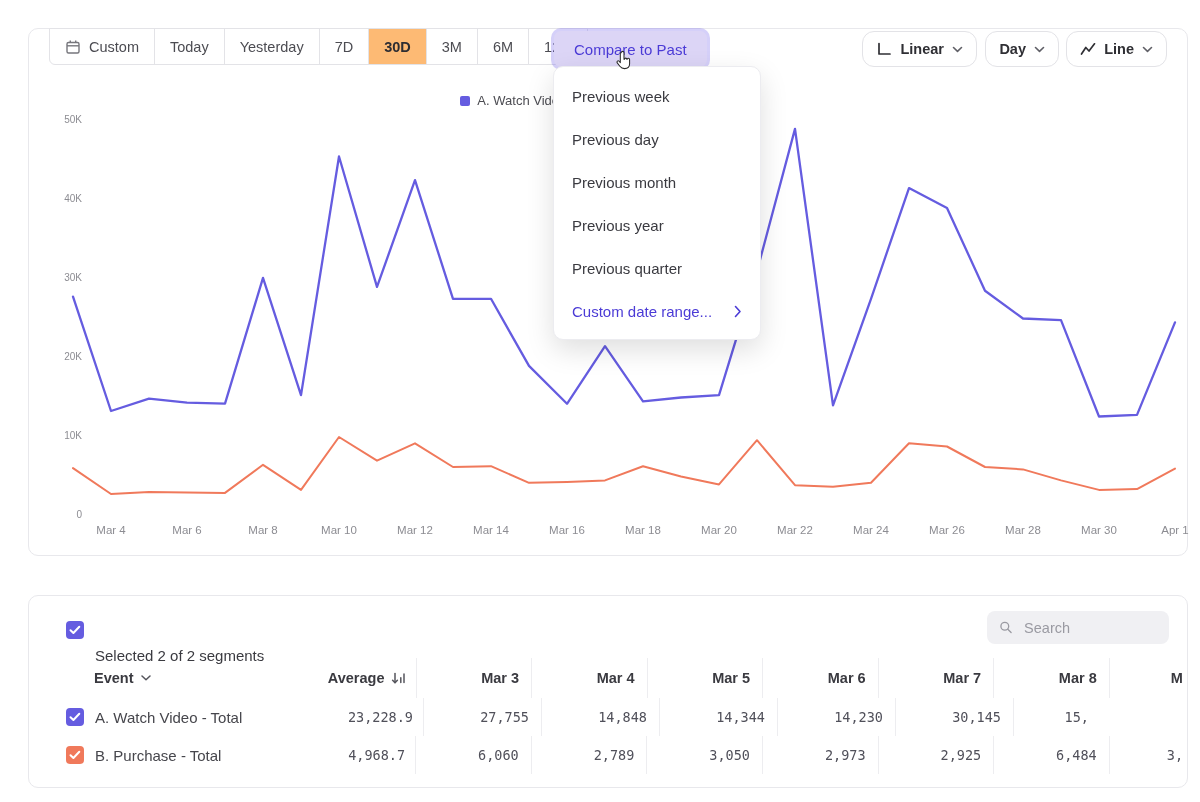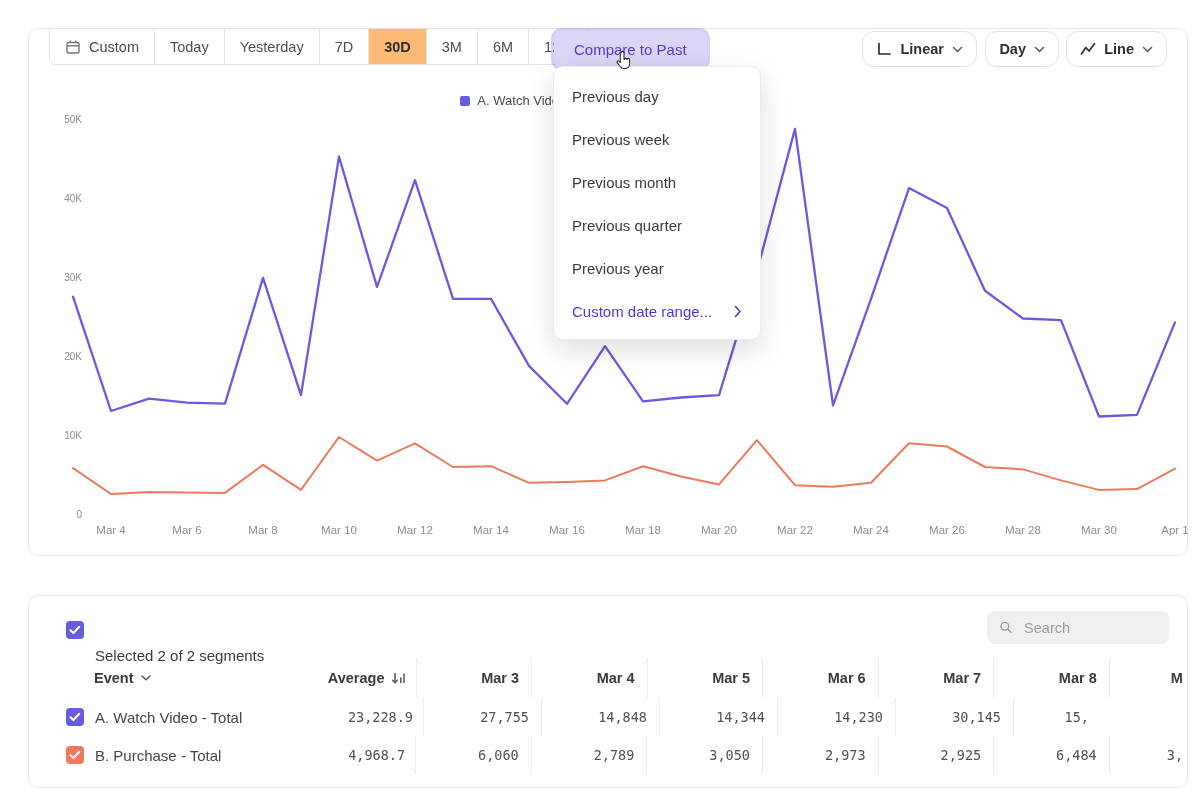--- a/index.html
+++ b/index.html
@@ -157,25 +157,25 @@
         <div class="x-tick" style="left: 766px;">Mar 22</div>
         <div class="x-tick" style="left: 842px;">Mar 24</div>
         <div class="x-tick" style="left: 918px;">Mar 26</div>
         <div class="x-tick" style="left: 994px;">Mar 28</div>
         <div class="x-tick" style="left: 1070px;">Mar 30</div>
         <div class="x-tick" style="left: 1146px;">Apr 1</div>
       </div>
   </div>
 
   <div class="dropdown">
+    <div class="menu-item">Previous week</div>
     <div class="menu-item">Previous day</div>
-    <div class="menu-item">Previous week</div>
     <div class="menu-item">Previous month</div>
+    <div class="menu-item">Previous year</div>
     <div class="menu-item">Previous quarter</div>
-    <div class="menu-item">Previous year</div>
     <div class="menu-item custom">
       <span>Custom date range...</span>
       <svg width="8" height="13" viewBox="0 0 8 13">
         <polyline points="1.5,1.5 6,6.5 1.5,11.5" fill="none" stroke="#4b3bd6" stroke-width="1.6" stroke-linecap="round" stroke-linejoin="round"></polyline>
       </svg>
     </div>
   </div>
 
   <svg class="cursor" width="21" height="22" viewBox="0 0 24 24">
     <path d="M10.5 2.6 c0-.9.7-1.6 1.6-1.6 .9 0 1.6.7 1.6 1.6 V10 h.6 c0-.7.6-1.3 1.3-1.3 .7 0 1.3.6 1.3 1.3 h.6 c.1-.6.6-1.1 1.3-1.1 .7 0 1.3.6 1.3 1.3 v5 c0 3.3-2.4 5.5-5.8 5.5 -2.6 0-3.8-.8-5.3-2.7 l-3-3.9 c-.5-.6-.4-1.5.2-2 .6-.5 1.5-.4 2 .2 l1.3 1.5 V2.6 Z" fill="#ffffff" stroke="#2b2b2b" stroke-width="1.2" stroke-linejoin="round"></path>

